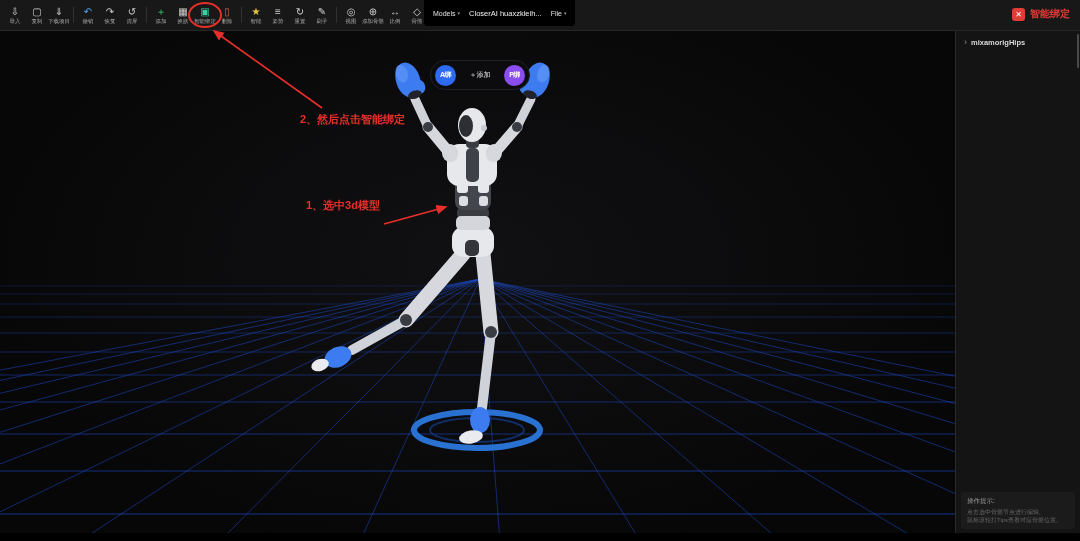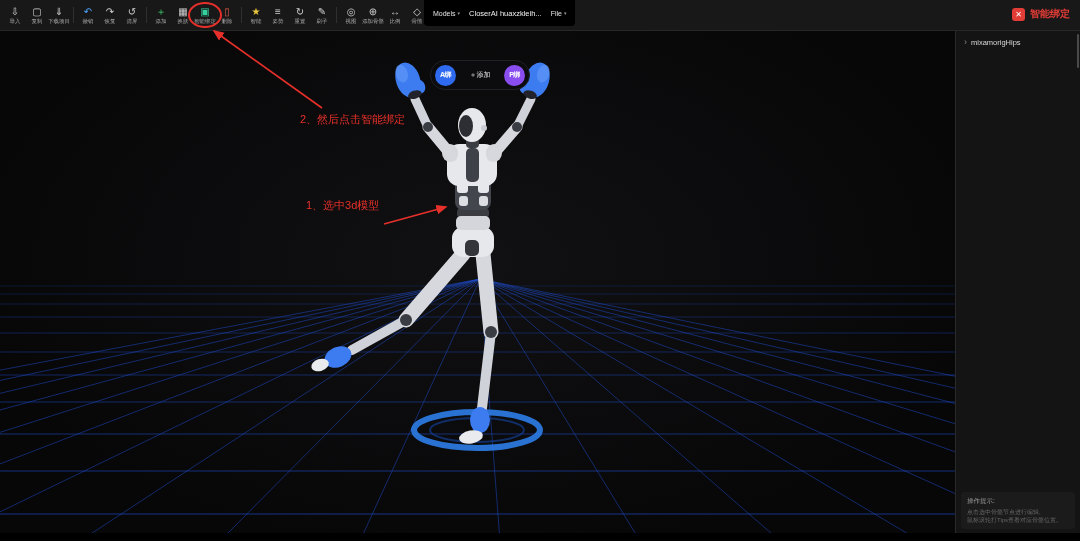--- a/index.html
+++ b/index.html
@@ -32,34 +32,34 @@
   .pill{position:absolute;left:430px;top:30px;width:100px;height:30px;border-radius:15px;background:#0c0c0f;border:1px solid #202027;display:flex;align-items:center;justify-content:space-between;padding:0 4px;z-index:5;box-sizing:border-box;}
   .badge{width:21px;height:21px;border-radius:50%;display:flex;align-items:center;justify-content:center;font-size:7px;font-weight:700;color:#fff;cursor:pointer;letter-spacing:-.5px;}
   .badge.blue{background:#2e6bf0;}
   .badge.purple{background:#8a4df0;}
   .pill-label{font-size:7px;color:#e8e8e8;cursor:pointer;white-space:nowrap;}
 
   
   .sidebar{position:absolute;right:0;top:30px;width:125px;height:511px;background:#141414;border-left:1px solid #2a2a2a;z-index:2;box-sizing:border-box;}
   .node-row{display:flex;align-items:center;gap:4px;padding:8px;cursor:pointer;}
   .nchev{color:#8a8a8a;font-size:9px;line-height:9px;}
-  .ntext{color:#d8d8d8;font-size:7.5px;}
+  .ntext{color:#d8d8d8;font-size:7.5px;font-weight:bold;}
   .scroll-thumb{position:absolute;right:1px;top:4px;width:2px;height:34px;background:#4a4a4a;border-radius:1px;}
   .tips{position:absolute;left:5px;right:5px;bottom:12px;background:#1b1b1b;border-radius:3px;padding:5px 6px;}
   .tips-title{font-size:6.5px;color:#9b9b9b;margin-bottom:2px;}
   .tips-line{font-size:6px;color:#646464;line-height:8px;}
 
   .bottom-strip{position:absolute;left:0;right:0;bottom:0;height:8px;background:#000;z-index:3;}
 
   
   svg.anno{position:absolute;left:0;top:0;width:1080px;height:541px;pointer-events:none;z-index:10;}
   .anno-ellipse{fill:none;stroke:var(--accent);stroke-width:2;}
   .anno-line{stroke:var(--accent);stroke-width:1.6;}
   .anno-head{fill:var(--accent);}
-  .anno-text{position:absolute;color:var(--accent);font-size:11px;font-weight:400;z-index:10;white-space:nowrap;}
+  .anno-text{position:absolute;color:var(--accent);font-size:11px;font-weight:700;z-index:10;white-space:nowrap;}
   .t2{left:300px;top:112px;}
   .t1{left:306px;top:198px;}
 </style>
 </head>
 <body>
 
 <div class="stage">
 
   <div class="topbar">
     <div class="tb-groups">

